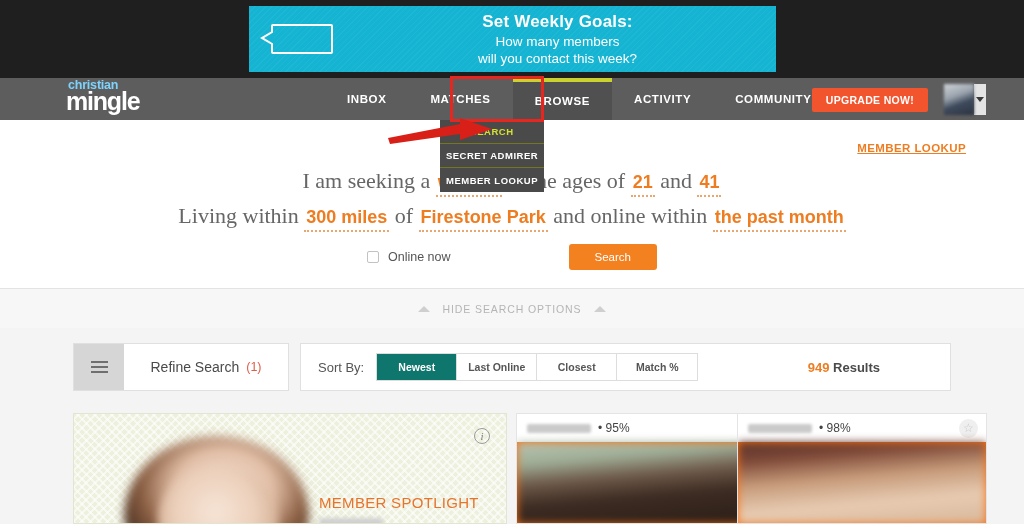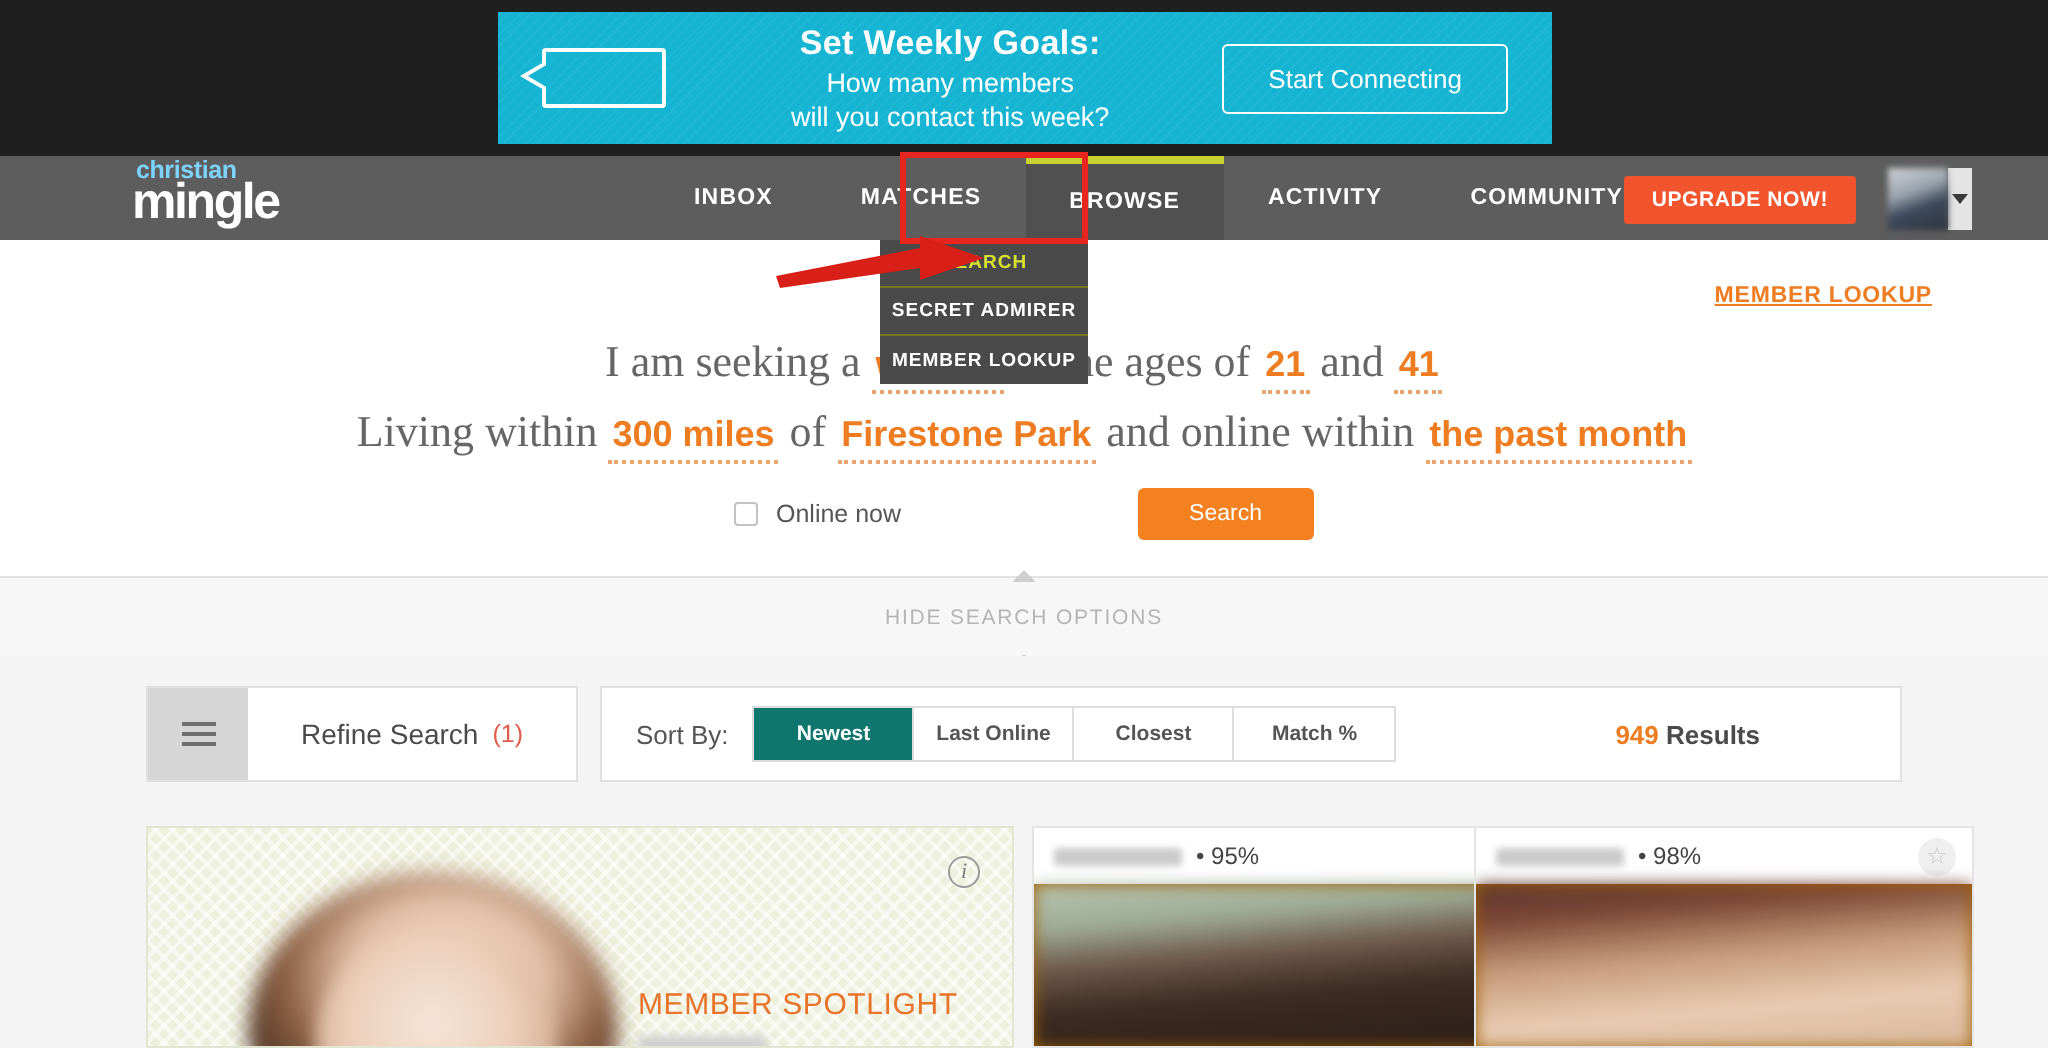--- a/index.html
+++ b/index.html
@@ -218,21 +218,20 @@
     cursor: pointer; font-family: "Liberation Sans", sans-serif;
   }
 
   .hidepanel {
     position: absolute; left: 0; top: 169px;
     width: 1024px; height: 39px;
     background: #f7f7f7;
     display: flex; align-items: center; justify-content: center;
     gap: 12px;
     cursor: pointer;
-    flex-direction: column;
   }
   .hidepanel .lbl {
     color: #b5b5b5; font-size: 10.5px; letter-spacing: 0.9px;
   }
   .tri {
     width: 0; height: 0;
     border-left: 6px solid transparent;
     border-right: 6px solid transparent;
     border-bottom: 6px solid #cfcfcf;
   }
@@ -319,21 +318,21 @@
     width: 16px; height: 16px; border-radius: 50%;
     border: 1px solid #9a9a9a; color: #7a7a7a;
     font-family: "Liberation Serif", serif; font-size: 11px;
     display: flex; align-items: center; justify-content: center;
     cursor: pointer; font-style: italic;
   }
 
   .pcard {
     position: absolute; top: 5px;
     width: 250px; height: 111px;
-    background: #a16207; border: 1px solid #e4e4e4;
+    background: #f97316; border: 1px solid #e4e4e4;
     overflow: hidden;
   }
   .pcard.c1 { left: 516px; }
   .pcard.c2 { left: 737px; }
   .pcard-head {
     height: 28px; display: flex; align-items: center;
     padding: 0 8px 0 10px; background: #ffffff;
   }
   .pname {
     width: 64px; height: 9px; background: #cacaca;
@@ -365,21 +364,20 @@
 <div id="page">
 
   <div class="topbar">
     <div class="promo">
       <div class="promo-bubble"></div>
       <div class="promo-text">
         <div class="promo-title">Set Weekly Goals:</div>
         <div class="promo-l2">How many members</div>
         <div class="promo-l3">will you contact this week?</div>
       </div>
-      <button class="promo-cta">Start Connecting</button>
     </div>
   </div>
 
   <div class="nav">
     <div class="logo">
       <div class="logo-top">christian</div>
       <div class="logo-bot">mingle</div>
     </div>
     <div class="navlinks">
       <div class="navlink">INBOX</div>

